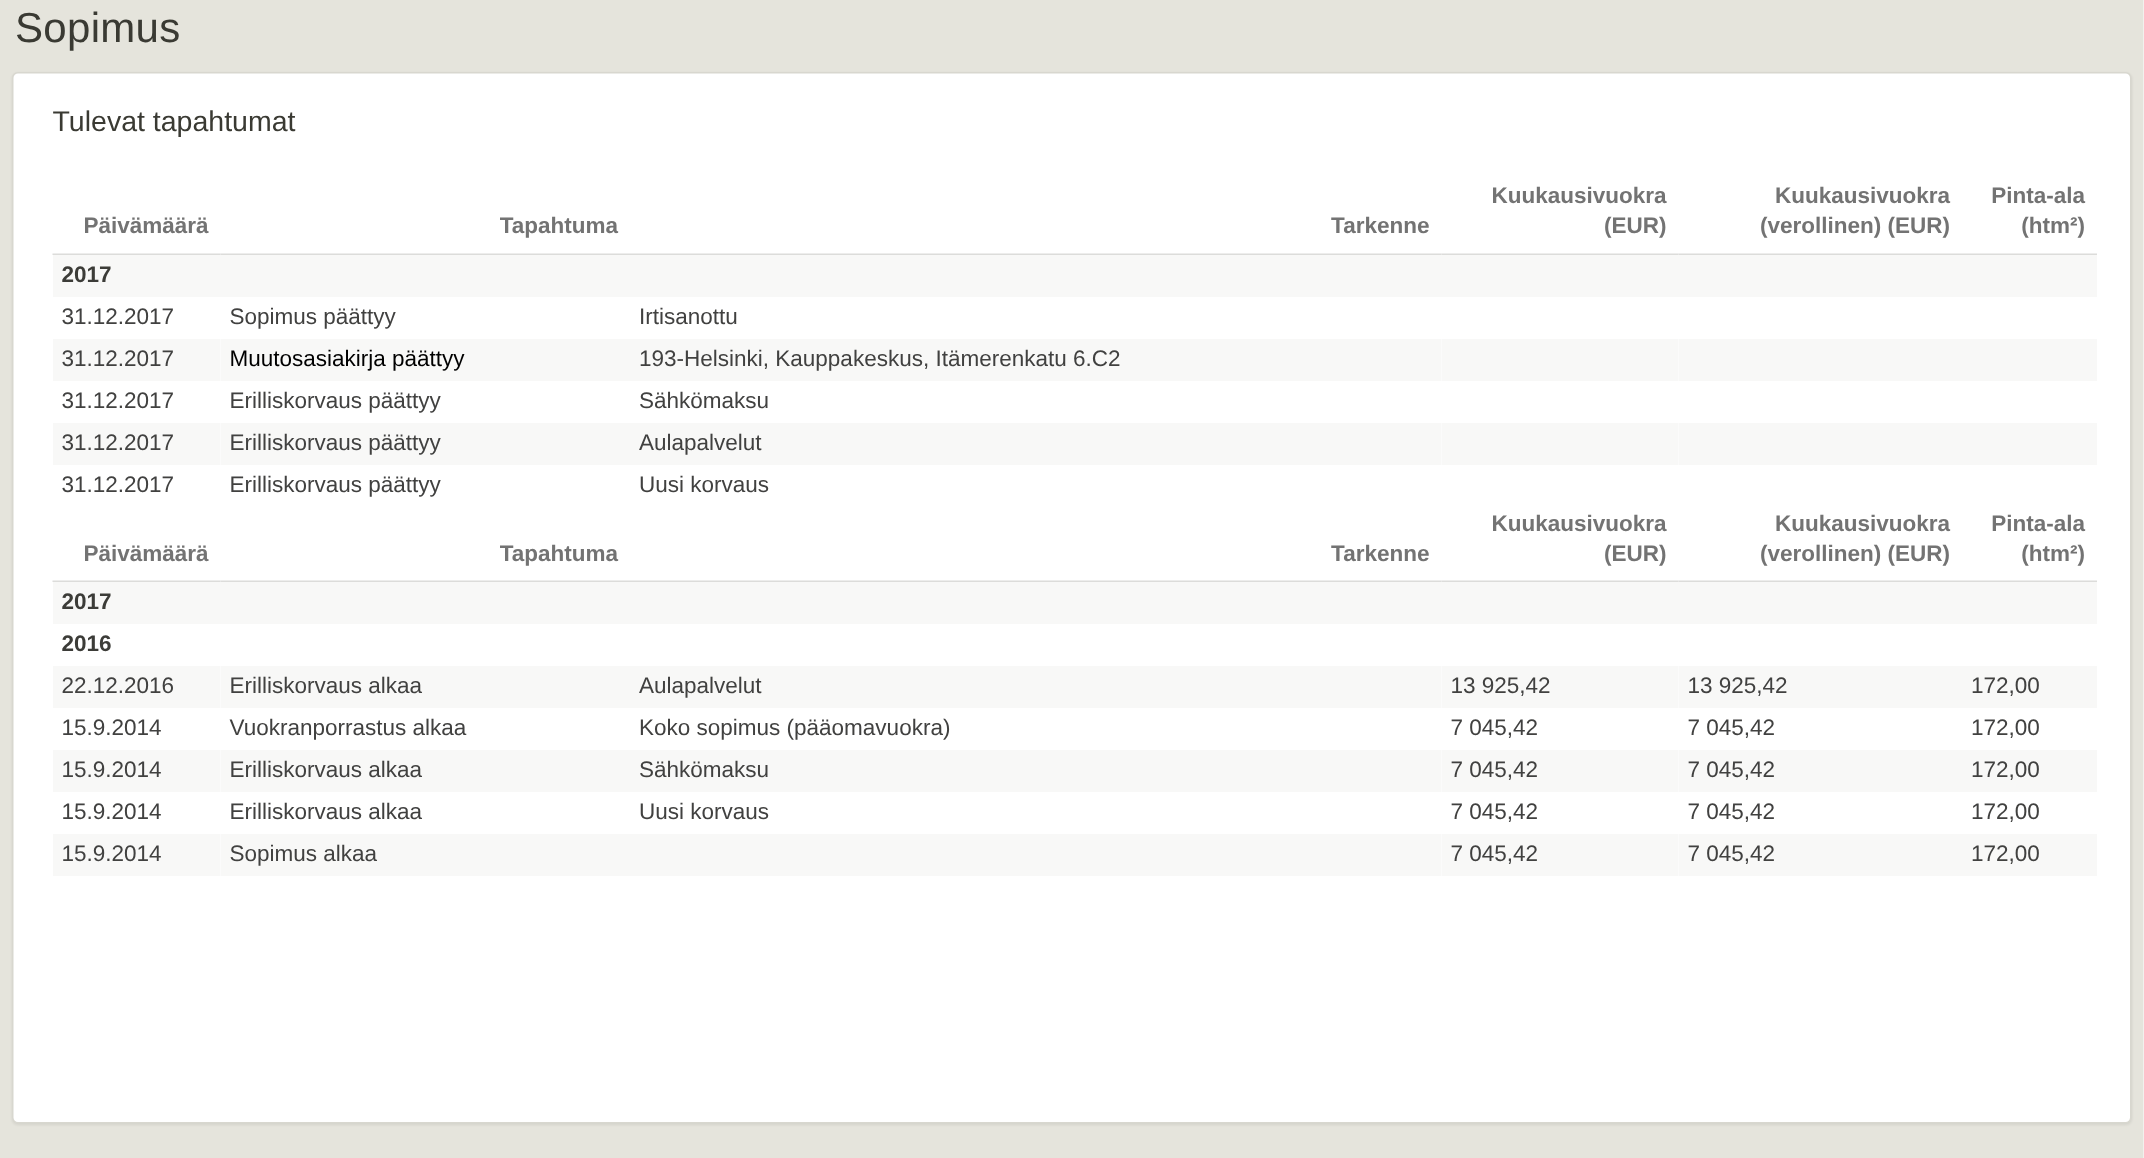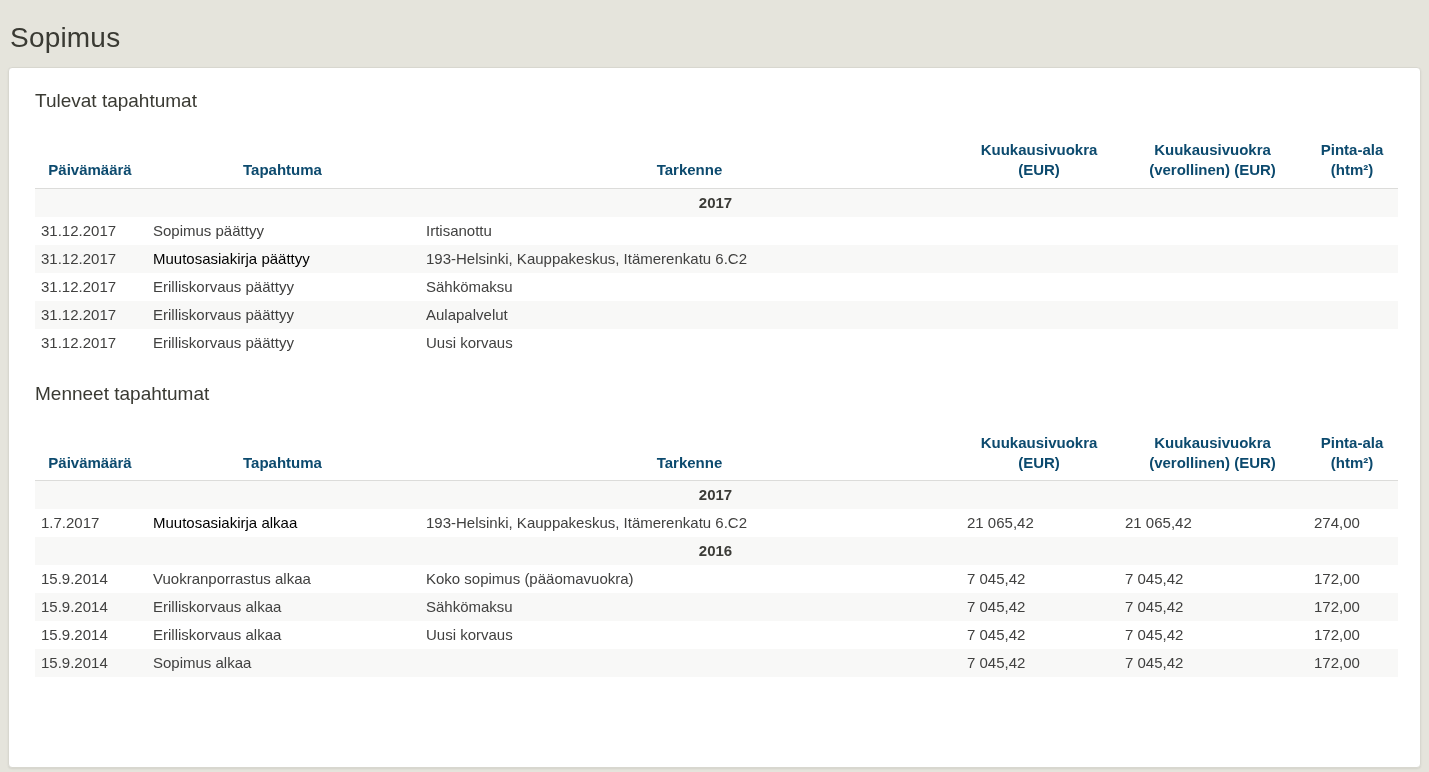--- a/index.html
+++ b/index.html
@@ -5,21 +5,21 @@
   * { box-sizing: border-box; }
   html, body { margin: 0; padding: 0; }
   body {
     width: 1429px;
     height: 772px;
     background: #e5e4dc;
     font-family: "Liberation Sans", "DejaVu Sans", sans-serif;
     color: #3f3f3a;
     overflow: hidden;
   }
-  .topbar { padding: 22px 12px 7px 10px; }
+  .topbar { padding: 3px 12px 7px 10px; }
   .topbar h1 {
     margin: 0;
     font-size: 28px;
     font-weight: 500;
     color: #3a3a33;
     letter-spacing: 0.2px;
   }
   .card {
     margin: 6px 8px 0 8px;
     background: #ffffff;
@@ -37,39 +37,39 @@
   }
   h2.section-heading.second { margin-top: 26px; }
   table.events {
     width: 100%;
     border-collapse: collapse;
     font-size: 15px;
     color: #414140;
     table-layout: fixed;
   }
   table.events thead th {
-    text-align: center;
+    text-align: right;
     vertical-align: bottom;
     font-weight: 700;
-    color: #0c4a6e;
+    color: #737373;
     padding: 2px 8px 7px 6px;
     line-height: 1.35;
     border-bottom: 1px solid #dcdcda;
   }
   table.events tbody td {
     padding: 4px 8px 4px 6px;
     line-height: 20px;
     vertical-align: middle;
     overflow: hidden;
     white-space: nowrap;
   }
   table.events tbody tr { height: 28px; }
   table.events tbody tr:nth-child(odd) { background: #f8f8f7; }
   td.date-cell { padding-left: 18px; }
-  td.year-cell { font-weight: 700; color: #3c3c38; text-align: center; }
+  td.year-cell { font-weight: 700; color: #3c3c38; }
   a.event-link { color: #000000; text-decoration: none; cursor: pointer; }
 </style>
 </head>
 <body>
 
 <div class="topbar">
   <h1>Sopimus</h1>
 </div>
 
 <div class="card">
@@ -150,21 +150,20 @@
         <td class="date-cell">31.12.2017</td>
         <td>Erilliskorvaus päättyy</td>
         <td>Uusi korvaus</td>
         <td></td>
         <td></td>
         <td></td>
       </tr>
     </tbody>
   </table>
 
-  <h2 class="section-heading second">Menneet tapahtumat</h2>
 
   <table class="events">
     <colgroup>
       <col style="width:112px">
         <col style="width:273px">
         <col>
         <col style="width:158px">
         <col style="width:189px">
         <col style="width:90px">
     </colgroup>
@@ -191,29 +190,29 @@
             <div>Pinta-ala</div>
             <div>(htm²)</div>
           </th>
       </tr>
     </thead>
     <tbody>
       <tr>
         <td class="year-cell" colspan="6">2017</td>
       </tr>
       <tr>
-        <td class="date-cell">1.7.2017</td>
-        <td><a class="event-link">Muutosasiakirja alkaa</a></td>
-        <td>193-Helsinki, Kauppakeskus, Itämerenkatu 6.C2</td>
-        <td>21 065,42</td>
-        <td>21 065,42</td>
-        <td>274,00</td>
-      </tr>
-      <tr>
         <td class="year-cell" colspan="6">2016</td>
+      </tr>
+      <tr>
+        <td class="date-cell">22.12.2016</td>
+        <td>Erilliskorvaus alkaa</td>
+        <td>Aulapalvelut</td>
+        <td>13 925,42</td>
+        <td>13 925,42</td>
+        <td>172,00</td>
       </tr>
       <tr>
         <td class="date-cell">15.9.2014</td>
         <td>Vuokranporrastus alkaa</td>
         <td>Koko sopimus (pääomavuokra)</td>
         <td>7 045,42</td>
         <td>7 045,42</td>
         <td>172,00</td>
       </tr>
       <tr>

